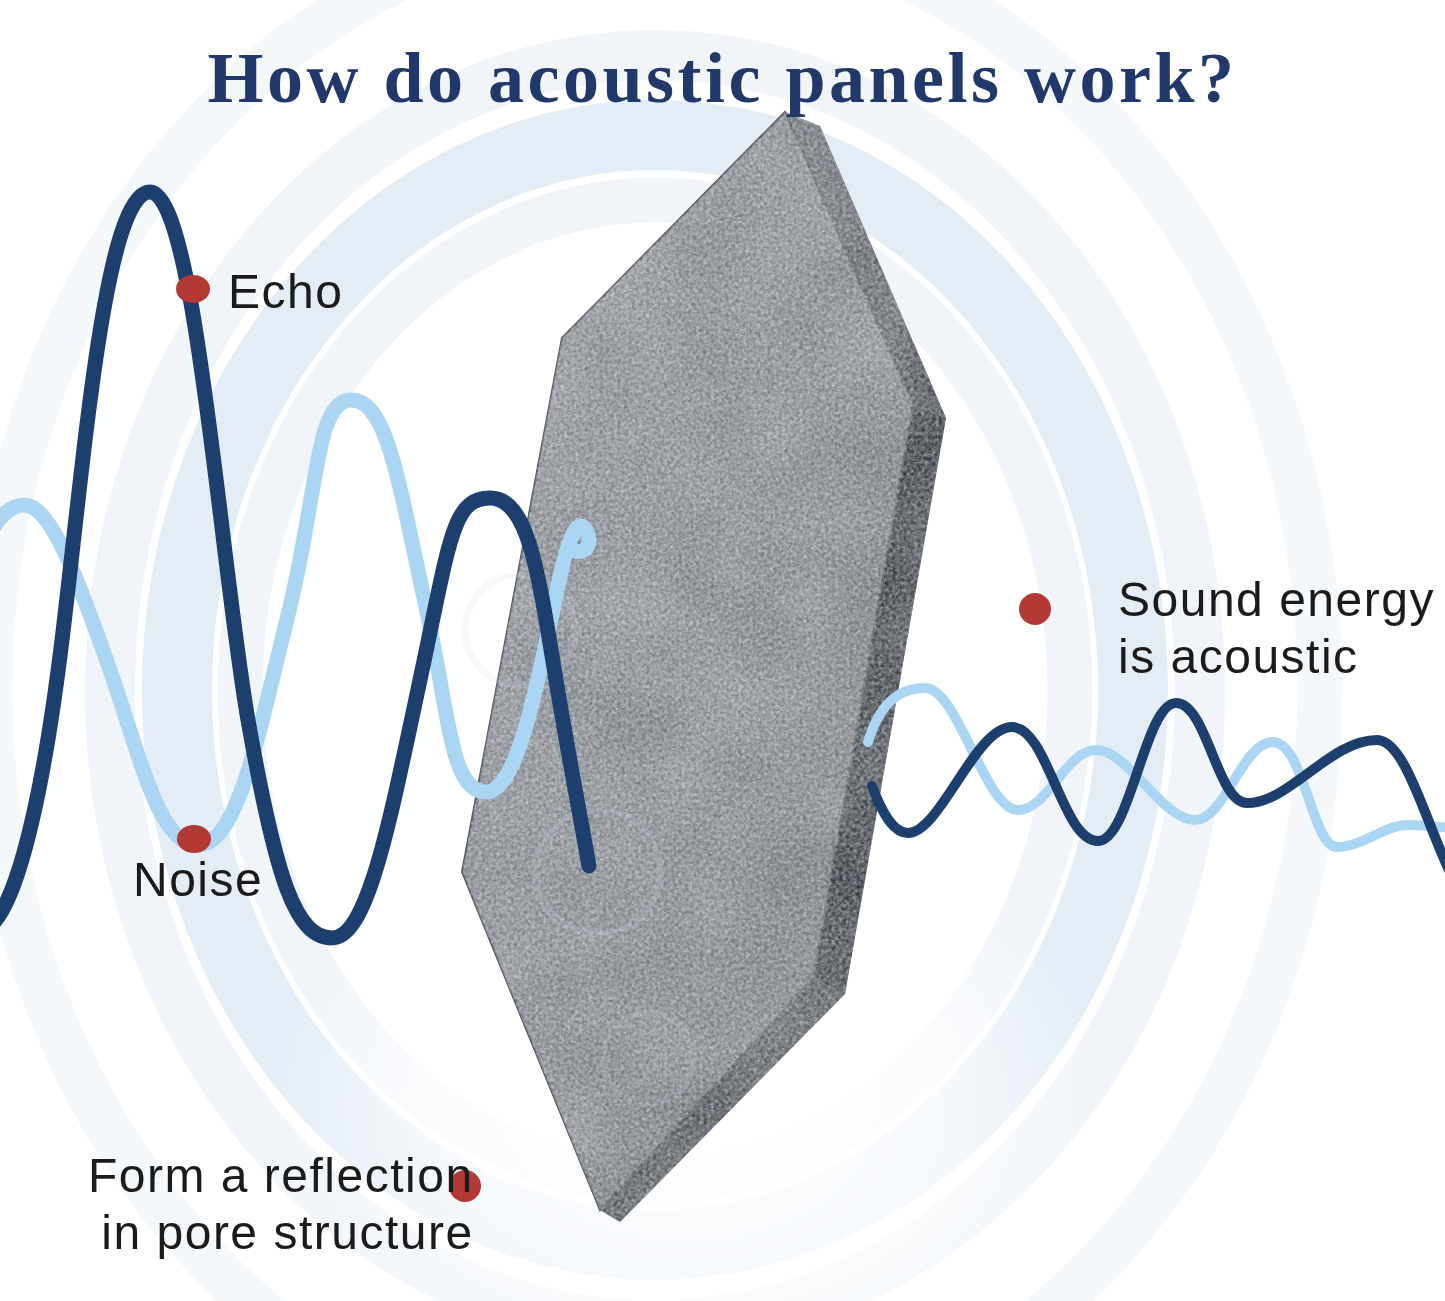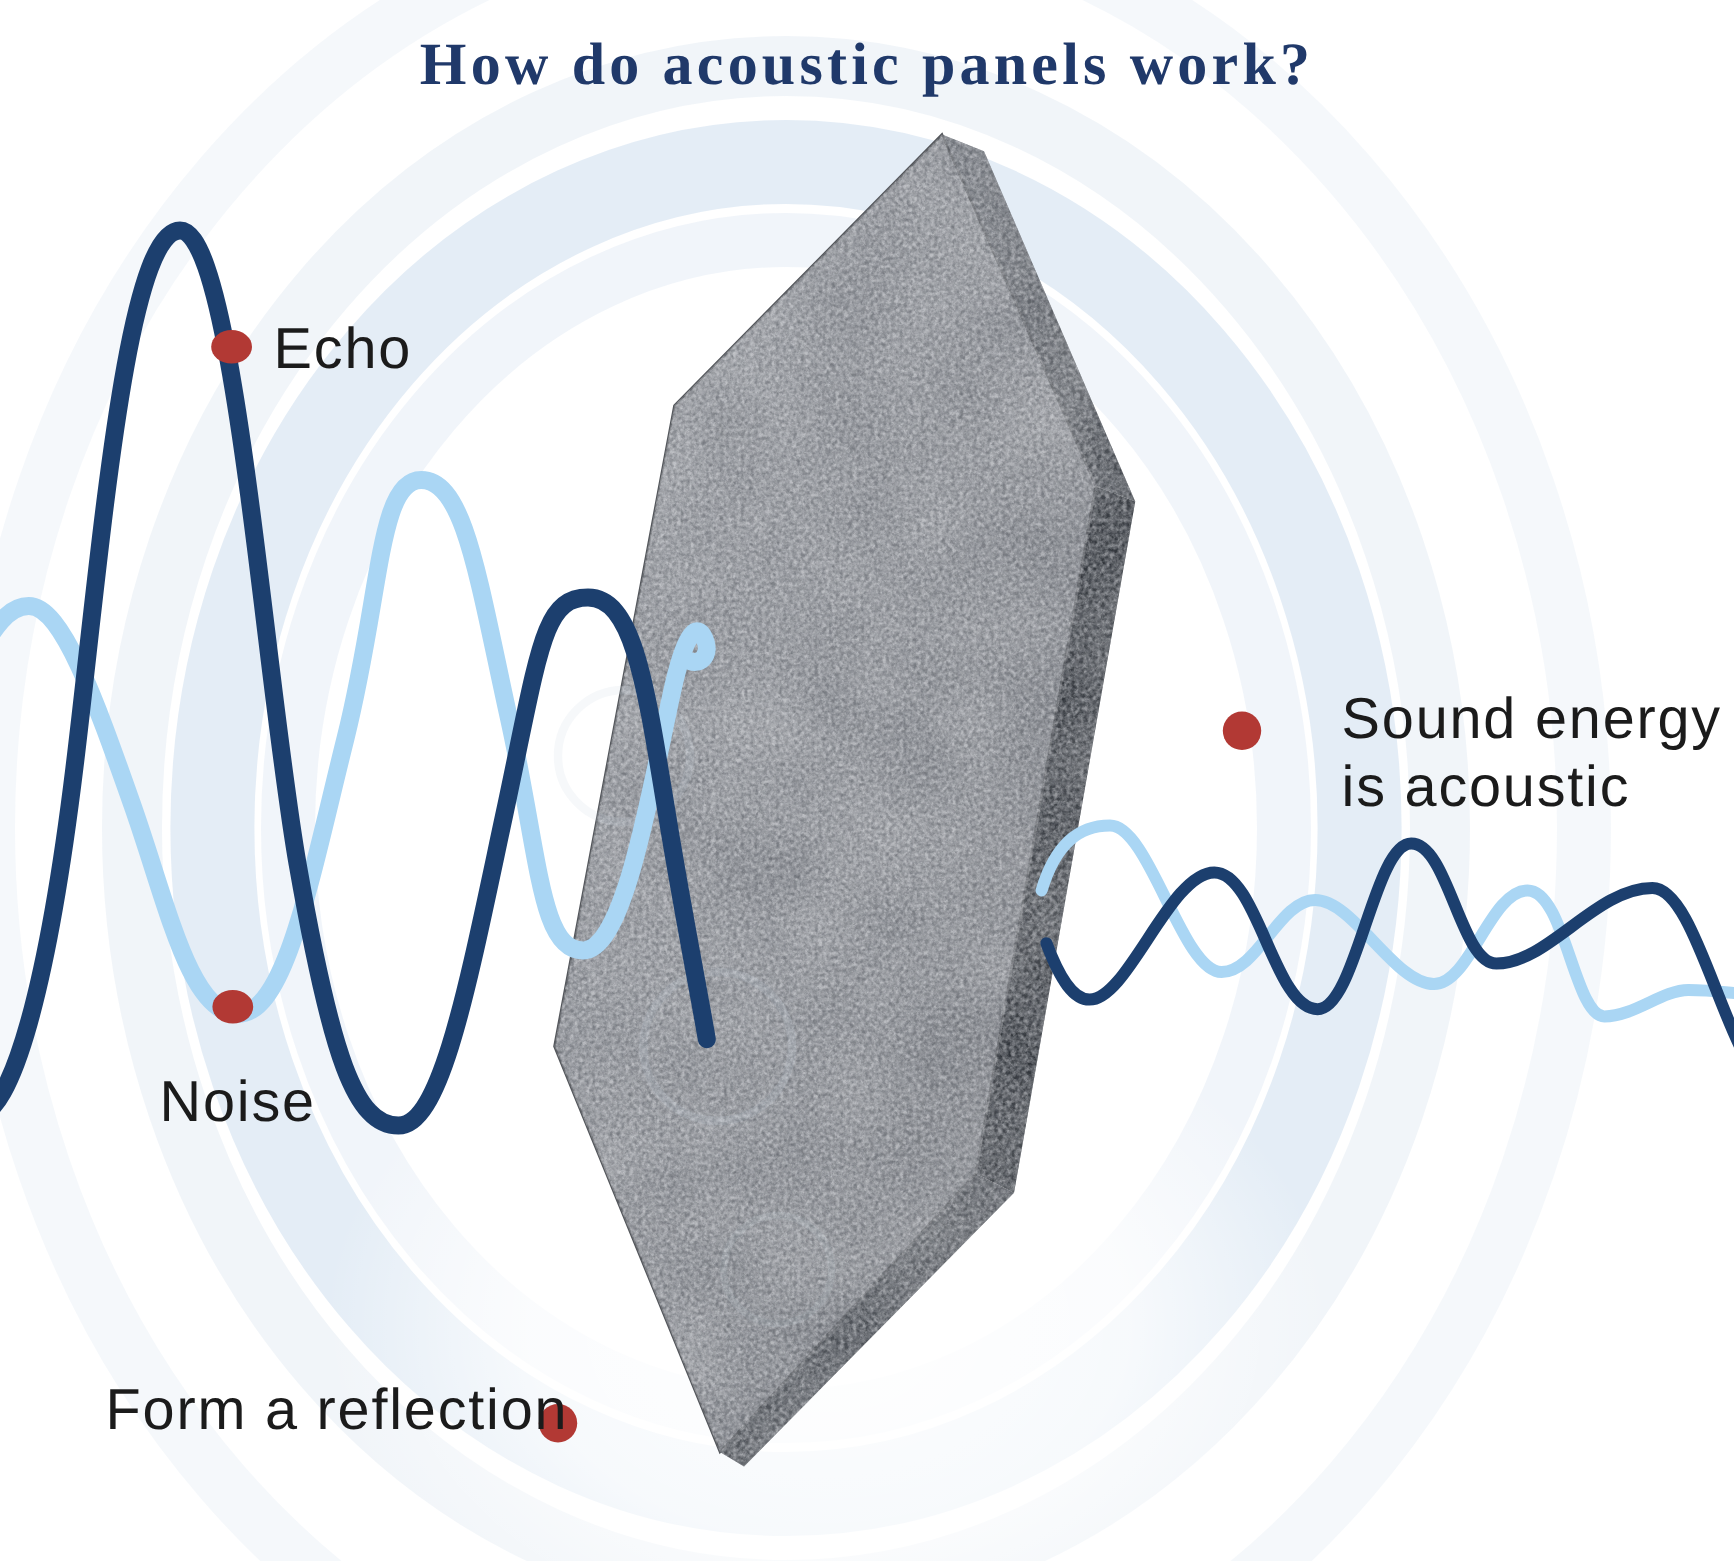--- a/index.html
+++ b/index.html
@@ -9,36 +9,36 @@
     overflow:hidden;
     background:#ffffff;
     font-family:"Liberation Sans", sans-serif;
   }
   .scene{position:absolute;left:0;top:0;width:1445px;height:1301px;}
   .title{
     position:absolute;left:0;top:-6px;width:1445px;
     text-align:center;
     font-family:"Liberation Serif", serif;
     font-weight:600;
-    font-size:50px;
+    font-size:72px;
     letter-spacing:3.5px;
     color:#20396a;
     line-height:1.0;
     white-space:nowrap;
   }
   .lbl{
     position:absolute;
     color:#1b1b1b;
     font-size:48px;
     letter-spacing:1.5px;
     line-height:1.18;
     white-space:nowrap;
   }
   .lbl-echo{left:228px;top:264px;}
-  .lbl-noise{left:133px;top:891px;}
+  .lbl-noise{left:133px;top:852px;}
   .lbl-sound{left:1118px;top:572px;}
   .lbl-reflection{left:88px;top:1148px;text-align:right;}
 </style>
 </head>
 <body>
 
 <div class="stage">
 
   <svg class="scene" viewBox="0 0 1445 1301" aria-hidden="true">
     <defs>
@@ -155,15 +155,16 @@
 
   <div class="lbl lbl-noise">Noise</div>
 
   <div class="lbl lbl-sound">
     <span>Sound energy</span><br>
     <span>is acoustic</span>
   </div>
 
   <div class="lbl lbl-reflection">
     <span>Form a reflection</span><br>
+    <span>in pore structure</span>
   </div>
 
 </div>
 
 </body></html>

